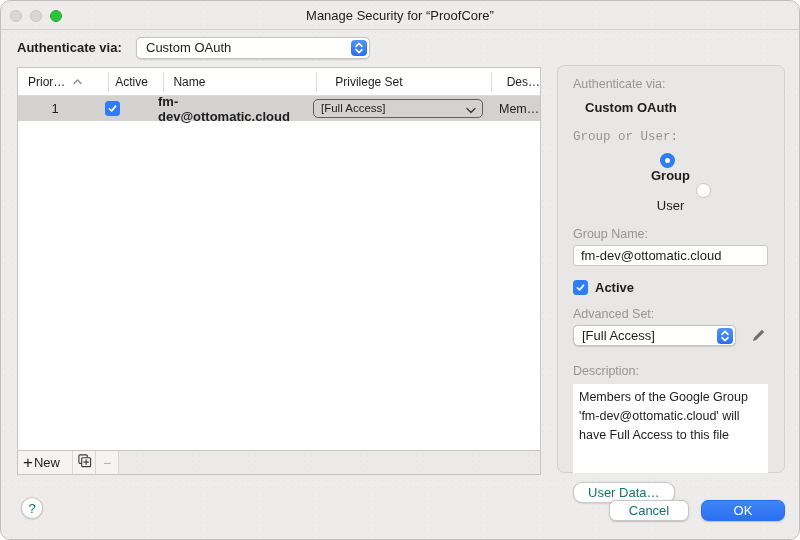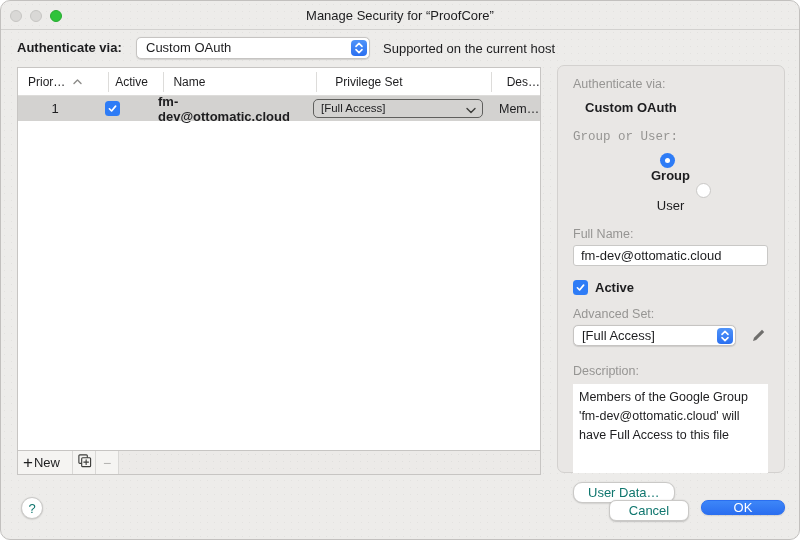--- a/index.html
+++ b/index.html
@@ -103,21 +103,21 @@
     box-shadow:0 0.5px 1.5px rgba(0,0,0,.18); font-size:13px; color:#0f766e;
     display:inline-flex; align-items:center; justify-content:center; cursor:default;
     font-family:"Liberation Sans","DejaVu Sans",sans-serif; }
   .userdata { margin-top:9px; height:21px; padding:0 14px; border-radius:9px; }
 
   
   .helpbtn { position:absolute; left:20px; top:496px; width:22px; height:22px; border-radius:50%;
     font-size:13px; }
   .advbtn { position:absolute; left:52px; top:496px; height:22px; padding:0 13px; }
   .cancelbtn { position:absolute; left:608px; top:499px; width:80px; height:21px; }
-  .okbtn { position:absolute; left:700px; top:499px; width:84px; height:15px;
+  .okbtn { position:absolute; left:700px; top:499px; width:84px; height:21px;
     background:linear-gradient(#3d86f8,#2b6ff0); border:1px solid #2b6ff0; color:#ffffff;
     border-radius:7px; }
 </style>
 </head>
 <body>
 
 <div class="window">
 
   <div class="titlebar">
     <div class="lights">
@@ -132,21 +132,20 @@
     <span class="lbl">Authenticate via:</span>
     <div class="popup">
       <span class="ptext">Custom OAuth</span>
       <span class="stepper">
         <svg width="10" height="12" viewBox="0 0 10 12">
             <path d="M2 4.4 L5 1.4 L8 4.4" stroke="#ffffff" stroke-width="1.6" fill="none" stroke-linecap="round" stroke-linejoin="round"></path>
             <path d="M2 7.6 L5 10.6 L8 7.6" stroke="#ffffff" stroke-width="1.6" fill="none" stroke-linecap="round" stroke-linejoin="round"></path>
           </svg>
       </span>
     </div>
-    <span class="note">Supported on the current host</span>
   </div>
 
   <div class="table">
     <div class="thead">
       <div class="th c1">
         <span>Prior…</span>
         <span class="sorticon">
           <svg width="9" height="6" viewBox="0 0 9 6">
               <path d="M1 4.5 L4.5 1 L8 4.5" stroke="#8c8b89" stroke-width="1.4" fill="none" stroke-linecap="round" stroke-linejoin="round"></path>
             </svg>
@@ -217,21 +216,21 @@
     <div class="glabel mt15">Group or User:</div>
     <div class="radiorow">
       <span class="radio on">
           <span class="dot"></span>
         </span>
       <span>Group</span>
       <span class="radio off u"></span>
       <span style="font-weight:normal">User</span>
     </div>
 
-    <div class="glabel mt14">Full Name:</div>
+    <div class="glabel mt14">Group Name:</div>
     <input class="textinput" type="text" value="fm-dev@ottomatic.cloud" style="">
 
     <div class="activerow">
       <span class="checkbox">
         <svg width="11" height="11" viewBox="0 0 12 12">
             <path d="M2.6 6.3 L5 8.7 L9.4 3.4" stroke="#ffffff" stroke-width="1.8" fill="none" stroke-linecap="round" stroke-linejoin="round"></path>
           </svg>
       </span>
       <span>Active</span>
     </div>

